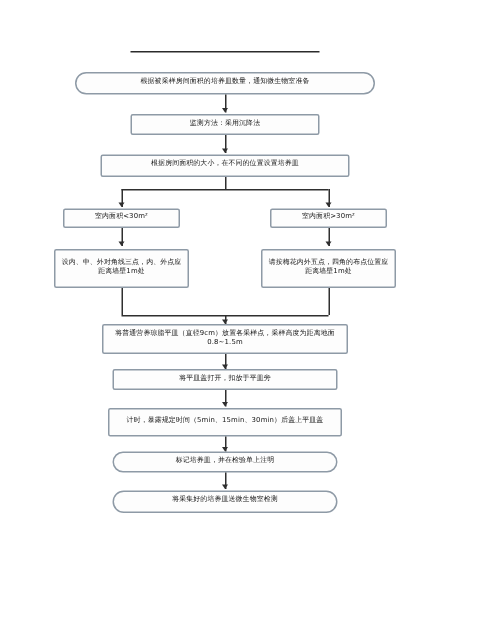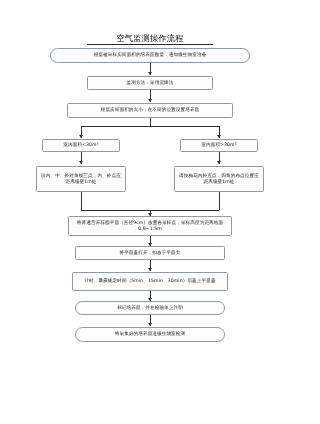--- a/index.html
+++ b/index.html
@@ -89,21 +89,20 @@
     border-right: 2.4px solid transparent;
     border-top: 3.4px solid #2f2f2f;
   }
 </style>
 </head>
 <body>
 
 <div id="flow-root">
 
   <div class="chart-title">
-    <span>空气监测操作流程</span>
     <span class="title-rule"></span>
   </div>
 
   <div class="node round" style="left:50px; top:48px; width:200px; height:15px;">
     <span class="node-text">根据被采样房间面积的培养皿数量，通知微生物室准备</span>
   </div>
 
   <div class="vline" style="left:150px; top:63px; height:12px;"></div>
   <div class="arrowhead" style="left:147.6px; top:72px;"></div>
 

